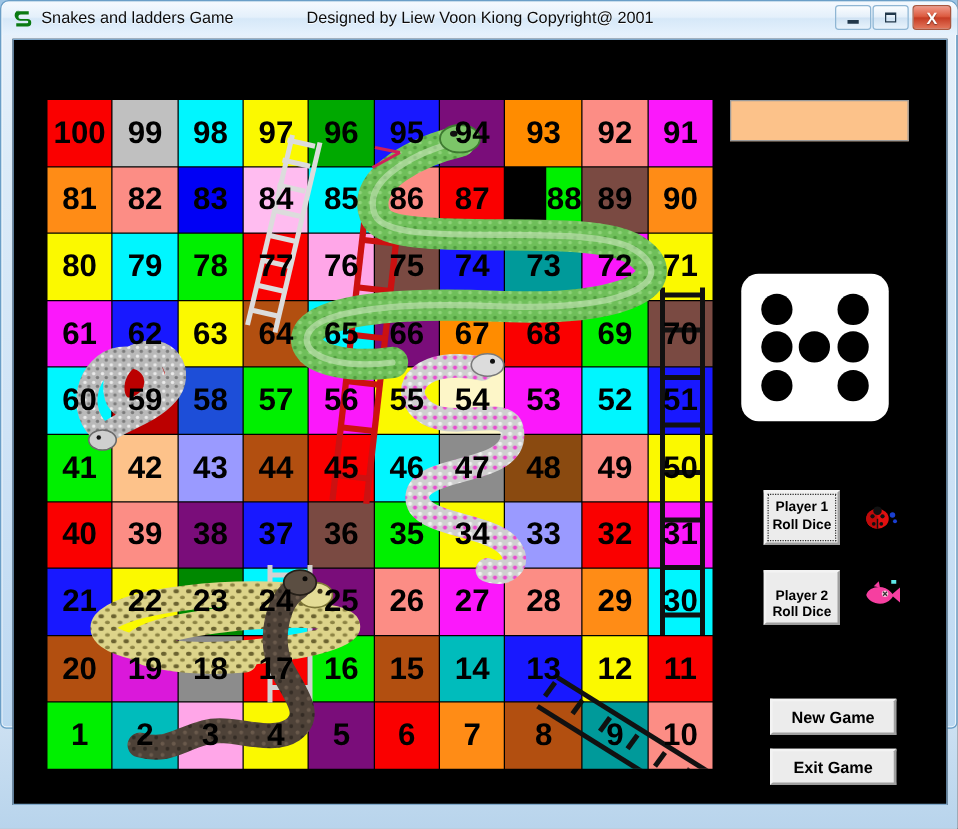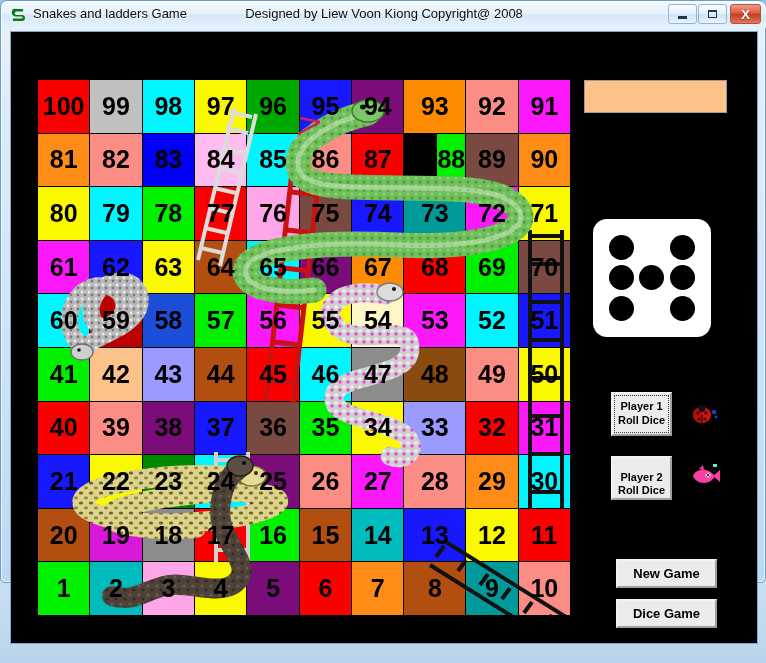--- a/index.html
+++ b/index.html
@@ -135,21 +135,21 @@
 </head>
 <body>
 
 <div id="window">
 
   <div id="titlebar">
     <svg id="app-icon" viewBox="0 0 18 18">
       <path d="M3 3 h10 v2.5 H6.5 a1.8 1.8 0 0 0 0 3.6 H12 a3 3 0 0 1 0 6 H3 v-2.6 h8.6 a1 1 0 0 0 0-2 H6 a4.3 4.3 0 0 1 0-8.6 z" fill="#0a7a12"></path>
     </svg>
     <div id="title-text">Snakes and ladders Game</div>
-    <div id="center-text">Designed by Liew Voon Kiong   Copyright@ 2008</div>
+    <div id="center-text">Designed by Liew Voon Kiong   Copyright@ 2001</div>
 
     <div class="winbtn" id="btn-min">
       <i class="wb-glyph"></i>
     </div>
     <div class="winbtn" id="btn-max">
       <i class="wb-glyph"></i>
     </div>
     <div class="winbtn" id="btn-close">
       <span>X</span>
     </div>
@@ -618,17 +618,17 @@
       <path d="M10 5 l4 -4 l1 5 z" fill="#f63fa0"></path>
       <circle cx="19" cy="11" r="2.6" fill="#f9c2dd"></circle>
       <path d="M17.4 9.4 l3.2 3.2 M20.6 9.4 l-3.2 3.2" stroke="#333" stroke-width="1"></path>
       <rect x="24" y="0" width="4" height="3" fill="#5ee8e8"></rect>
     </svg>
 
     <div class="gbtn" id="btn-new">
       <span>New Game</span>
     </div>
     <div class="gbtn" id="btn-exit">
-      <span>Dice Game</span>
+      <span>Exit Game</span>
     </div>
 
   </div>
 </div>
 
 </body></html>

